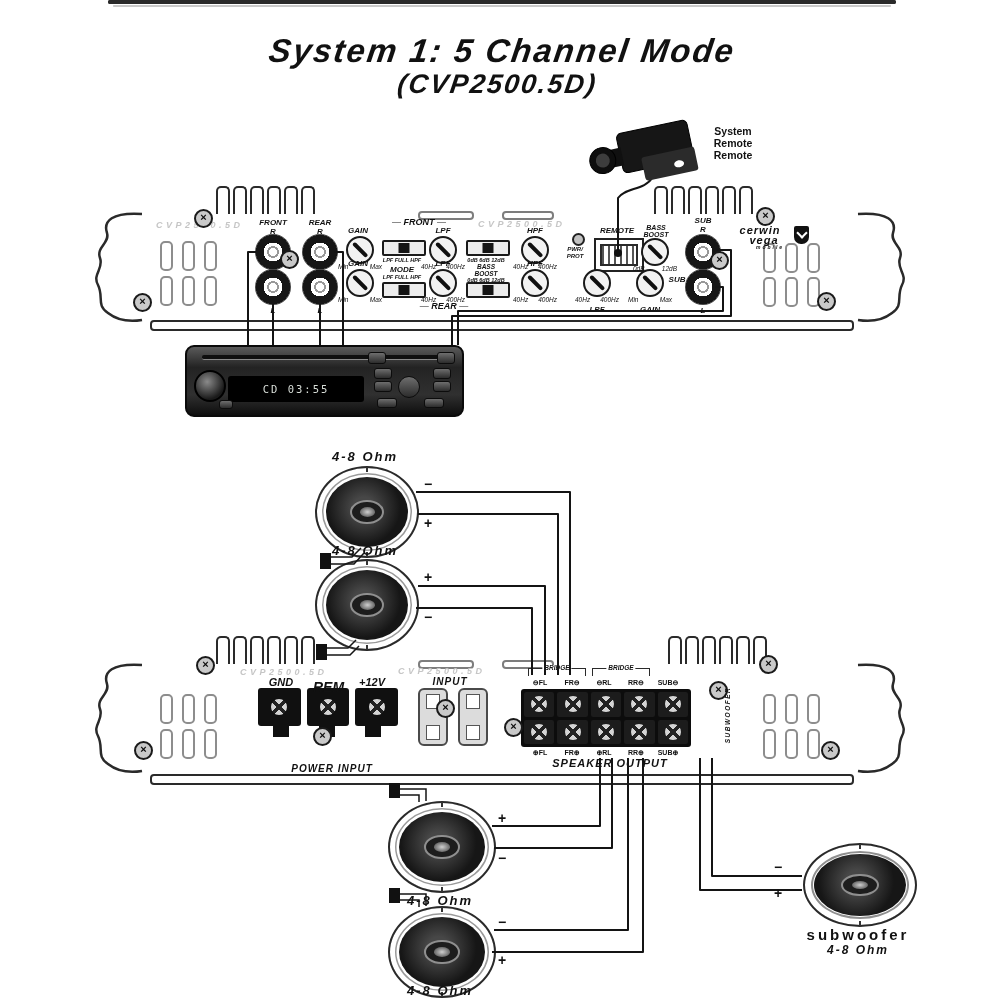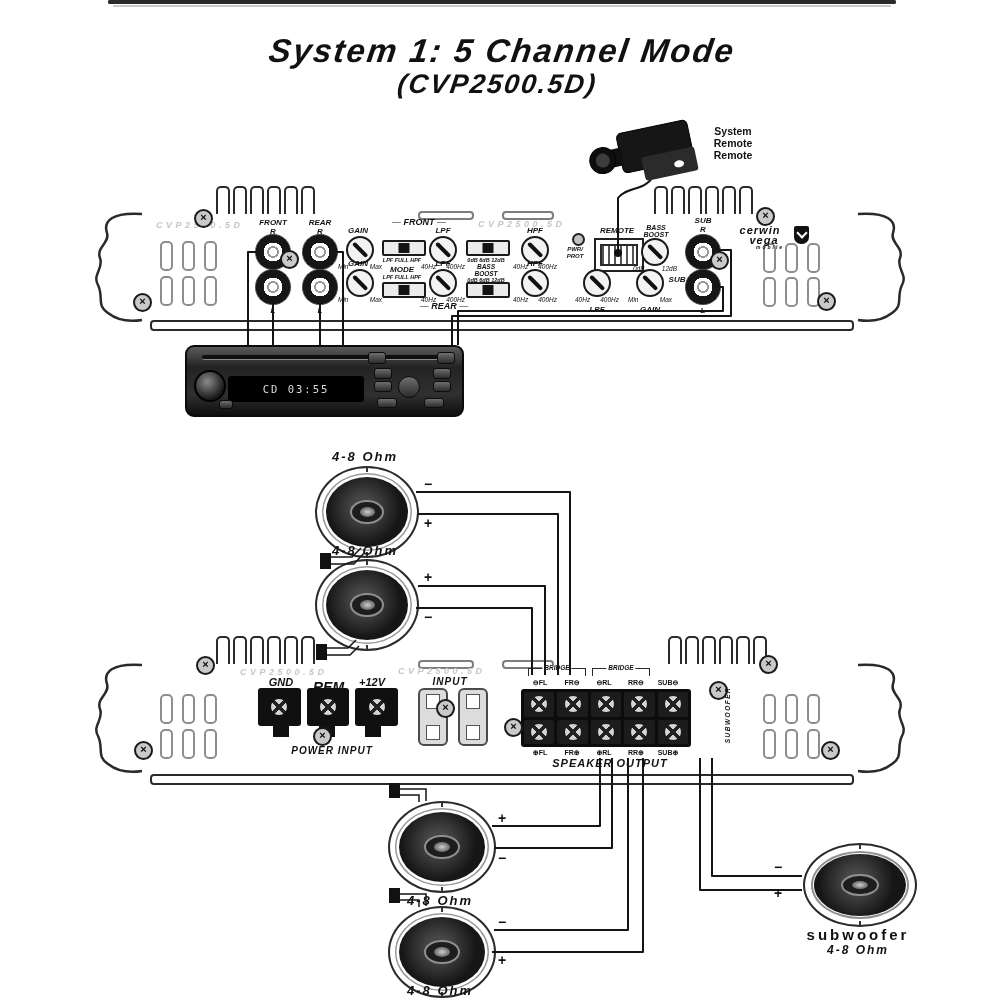--- a/index.html
+++ b/index.html
@@ -345,21 +345,21 @@
   <div class="tlab" style="left:313px;top:680px;width:30px;font-size:14px">REM</div>
   <div class="tlab" style="left:352px;top:677px;width:40px;font-size:11px">+12V</div>
   <div id="pwrblock">
     <span class="pblock"></span>
     <span class="pblock"></span>
     <span class="pblock"></span>
   </div>
   <span class="ptab" style="left:273px;top:726px"></span>
   <span class="ptab" style="left:319px;top:726px"></span>
   <span class="ptab" style="left:365px;top:726px"></span>
-  <div class="tlab" style="left:278px;top:746px;width:108px;font-size:10px;letter-spacing:1px">POWER INPUT</div>
+  <div class="tlab" style="left:278px;top:764px;width:108px;font-size:10px;letter-spacing:1px">POWER INPUT</div>
 
   <div class="tlab" style="left:420px;top:677px;width:60px;font-size:10px;letter-spacing:1px">INPUT</div>
   <span class="fuse" style="left:418px;top:688px"></span>
   <span class="fuse" style="left:458px;top:688px"></span>
 
   <div class="bridge" style="left:528px;top:668px;width:56px">
       <span>BRIDGE</span>
     </div>
   <div class="bridge" style="left:592px;top:668px;width:56px">
       <span>BRIDGE</span>

